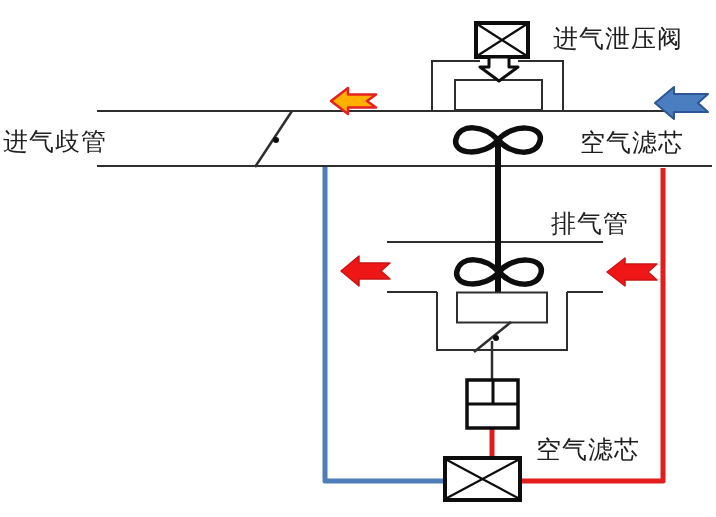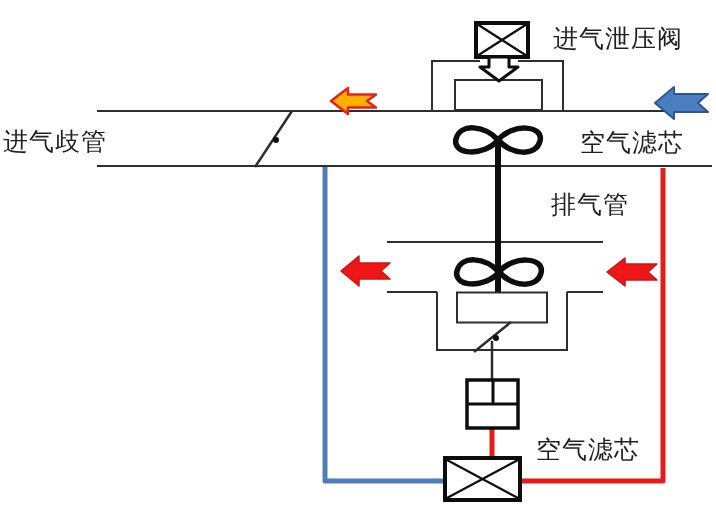--- a/index.html
+++ b/index.html
@@ -109,15 +109,15 @@
 
     <polygon class="arrow-orange" points="331,101 348,88 348,94.5 376,94.5 367,101 376,107.5 348,107.5 348,114"></polygon>
     <polygon class="arrow-blue" points="655,103 674,87 674,94 708,94 698,103 708,112 674,112 674,119"></polygon>
     <polygon class="arrow-red" points="341,271 359,256 359,263 390,263 381,271 390,279 359,279 359,286"></polygon>
     <polygon class="arrow-red" points="607,272 625,258 625,264 657,264 648,272 657,280 625,280 625,286"></polygon>
   </svg>
 
   <div class="label" style="left:553px;top:25px;">进气泄压阀</div>
   <div class="label" style="left:3px;top:128px;">进气歧管</div>
   <div class="label" style="left:580px;top:129px;">空气滤芯</div>
-  <div class="label" style="left:551px;top:191px;">排气管</div>
+  <div class="label" style="left:551px;top:210px;">排气管</div>
   <div class="label" style="left:536px;top:436px;">空气滤芯</div>
 </div>
 
 </body></html>

